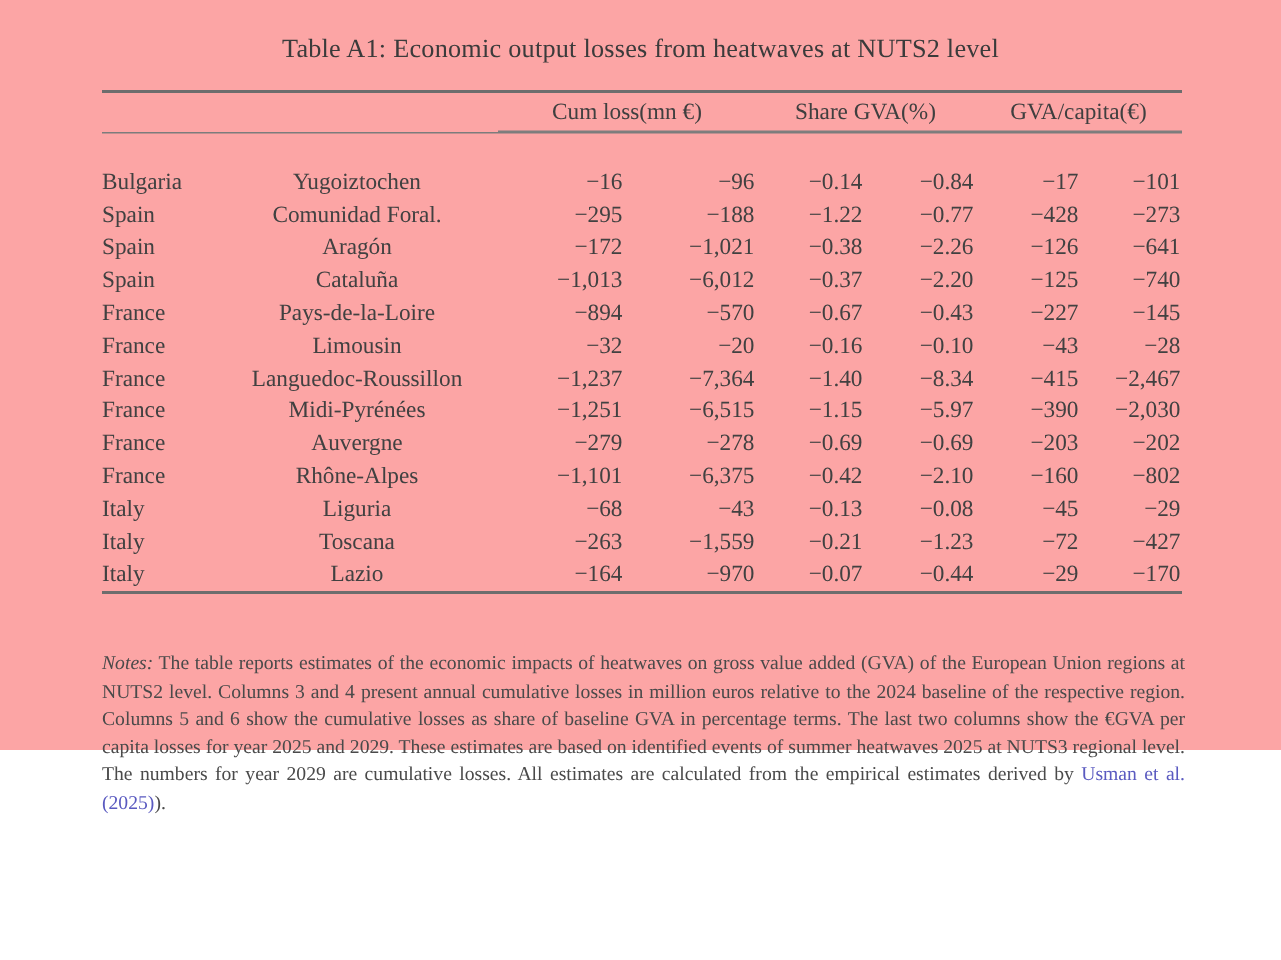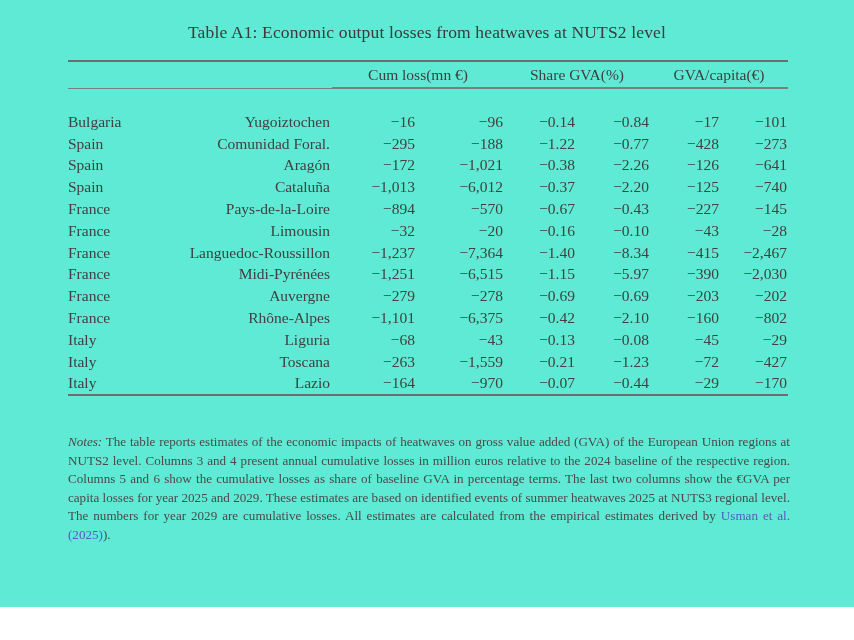--- a/index.html
+++ b/index.html
@@ -11,22 +11,22 @@
     height: 640px;
     background: #ffffff;
     font-family: "Liberation Serif", "DejaVu Serif", serif;
     color: #3a3a3a;
     overflow: hidden;
   }
 
   .page {
     position: relative;
     width: 854px;
-    height: 607px;
-    background: #5eead4;
+    height: 500px;
+    background: #fca5a5;
   }
 
   
   .table-title {
     position: absolute;
     left: 0;
     top: 22px;
     width: 854px;
     text-align: center;
     font-size: 17.5px;
@@ -114,21 +114,21 @@
   col.c-n6      { width: 68px; }
 
   tbody.body td {
     font-size: 15.5px;
     line-height: 21.8px;
     height: 21.8px;
     white-space: nowrap;
     color: #414141;
   }
   tbody.body td.country { text-align: left; padding-right: 4px; }
-  tbody.body td.region  { text-align: right; padding-right: 2px; }
+  tbody.body td.region  { text-align: center; padding-right: 2px; }
   tbody.body td.num     { text-align: right; padding-right: 1px; }
 
   
   .notes {
     position: absolute;
     left: 68px;
     top: 433px;
     width: 722px;
     font-size: 13.1px;
     line-height: 18.6px;

